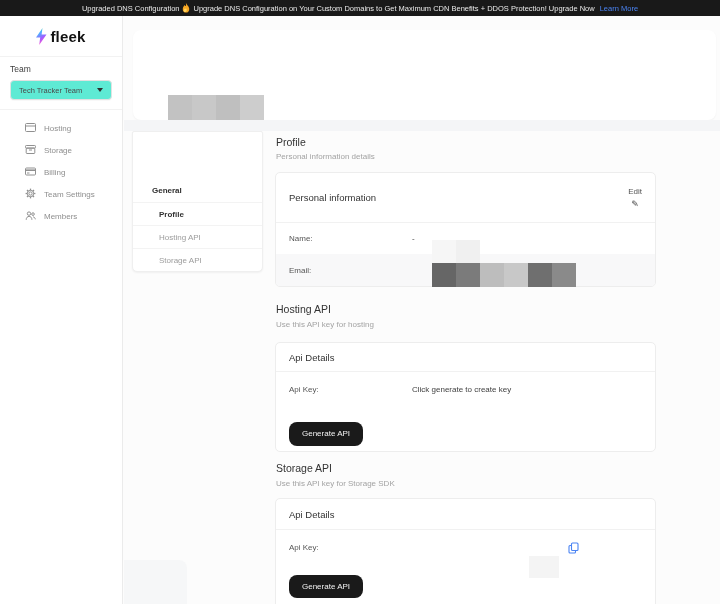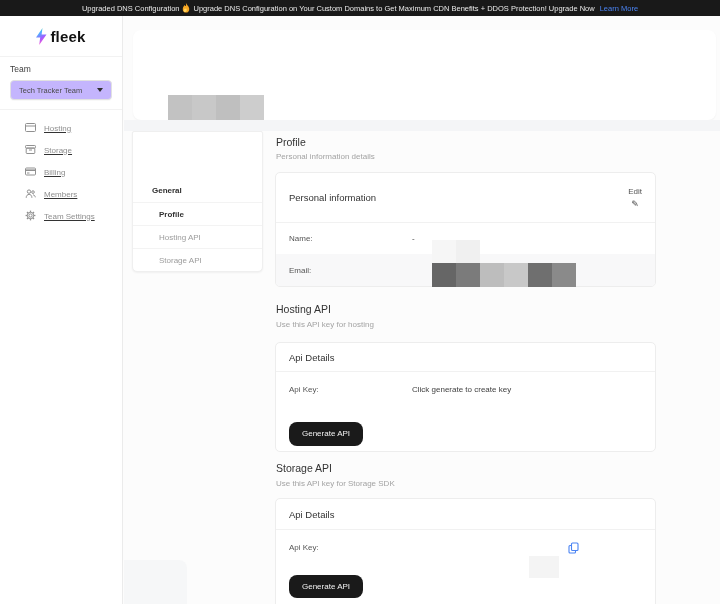--- a/index.html
+++ b/index.html
@@ -24,28 +24,28 @@
   .sidebar {
     position:absolute; top:16px; left:0; width:123px; bottom:0;
     background:#ffffff; border-right:1px solid #ebebeb;
   }
   .logo-row { height:41px; border-bottom:1px solid #f2f2f2;
     display:flex; align-items:center; justify-content:center; gap:3px; cursor:pointer; }
   .logo-text { font-size:15px; font-weight:600; color:#121212; letter-spacing:.2px; }
   .team-block { height:53px; padding:7px 10px 0; border-bottom:1px solid #f2f2f2; }
   .team-label { font-size:8.5px; color:#3d3d3d; margin-bottom:6px; }
   .team-select {
-    height:20px; border:1px solid #e1e1e1; border-radius:4px; background:#c4b5fd;
+    height:20px; border:1px solid #e1e1e1; border-radius:4px; background:#5eead4;
     display:flex; align-items:center; justify-content:space-between;
     padding:0 8px; font-size:7.5px; color:#4a4a4a; cursor:pointer;
     box-shadow:0 1px 1px rgba(0,0,0,.03);
   }
   .caret { width:0; height:0; border-left:3px solid transparent;
     border-right:3px solid transparent; border-top:4px solid #2f2f2f; }
-  .side-nav { padding-top:7px;text-decoration:underline; }
+  .side-nav { padding-top:7px; }
   .nav-item { height:22px; display:flex; align-items:center; padding-left:25px;
     gap:8px; font-size:8px; color:#8e8e8e; cursor:pointer; }
   .nav-item svg { flex:none; }
   
   .main { position:absolute; top:16px; left:124px; right:0; bottom:0; background:#fcfcfc; }
   .top-card { position:absolute; left:9px; top:14px; width:583px; height:90px;
     background:#fff; border-radius:8px; box-shadow:0 1px 2px rgba(0,0,0,.045); }
   .band { position:absolute; left:0; top:104px; right:0; height:11px; background:#f4f5f7; }
   .artifact-bl { position:absolute; left:0; top:544px; width:63px; height:44px;
     background:#f6f7f8; border-radius:0 8px 0 0; }
@@ -168,46 +168,46 @@
       <span>
         <svg width="11" height="11" viewBox="0 0 11 11" fill="none" stroke="#909090" stroke-width="1">
           <rect x="0.5" y="2" width="10" height="7" rx="1"></rect>
             <line x1="0.5" y1="4.2" x2="10.5" y2="4.2" stroke-width="1.6"></line>
             <line x1="2" y1="7" x2="4.5" y2="7"></line>
         </svg></span>
       <span>Billing</span>
     </div>
     <div class="nav-item">
       <span>
-        <svg width="11" height="11" viewBox="0 0 11 11" fill="none" stroke="#909090" stroke-width="1">
-          <circle cx="4" cy="3.6" r="1.7"></circle>
-            <circle cx="8" cy="4.1" r="1.3"></circle>
-          <path d="M1.2 9.8c0-2.2 1.3-3.4 2.9-3.4s2.8 1.2 2.8 3.4"></path>
-          <path d="M8 6.9c1.2 0 2.1.9 2.3 2.4"></path>
-        </svg></span>
-      <span>Members</span>
-    </div>
-    <div class="nav-item">
-      <span>
         <svg width="11" height="11" viewBox="0 0 11 11" fill="none" stroke="#909090">
           <circle cx="5.5" cy="5.5" r="1.6" stroke-width="1"></circle>
           <circle cx="5.5" cy="5.5" r="3.2" stroke-width="1"></circle>
           <g stroke-width="1.3">
             <line x1="8.7" y1="5.5" x2="10.4" y2="5.5"></line>
               <line x1="7.8" y1="7.8" x2="9" y2="9"></line>
             <line x1="5.5" y1="8.7" x2="5.5" y2="10.4"></line>
               <line x1="3.2" y1="7.8" x2="2" y2="9"></line>
             <line x1="2.3" y1="5.5" x2="0.6" y2="5.5"></line>
               <line x1="3.2" y1="3.2" x2="2" y2="2"></line>
             <line x1="5.5" y1="2.3" x2="5.5" y2="0.6"></line>
               <line x1="7.8" y1="3.2" x2="9" y2="2"></line>
           </g>
         </svg></span>
       <span>Team Settings</span>
     </div>
+    <div class="nav-item">
+      <span>
+        <svg width="11" height="11" viewBox="0 0 11 11" fill="none" stroke="#909090" stroke-width="1">
+          <circle cx="4" cy="3.6" r="1.7"></circle>
+            <circle cx="8" cy="4.1" r="1.3"></circle>
+          <path d="M1.2 9.8c0-2.2 1.3-3.4 2.9-3.4s2.8 1.2 2.8 3.4"></path>
+          <path d="M8 6.9c1.2 0 2.1.9 2.3 2.4"></path>
+        </svg></span>
+      <span>Members</span>
+    </div>
   </nav>
 </aside>
 
 <div class="main">
 
   <div class="top-card">
     <div class="px-row" id="redact-top">
       <i style="background:#c2c2c2"></i>
         <i style="background:#c8c8c8"></i>
         <i style="background:#bfbfbf"></i>

